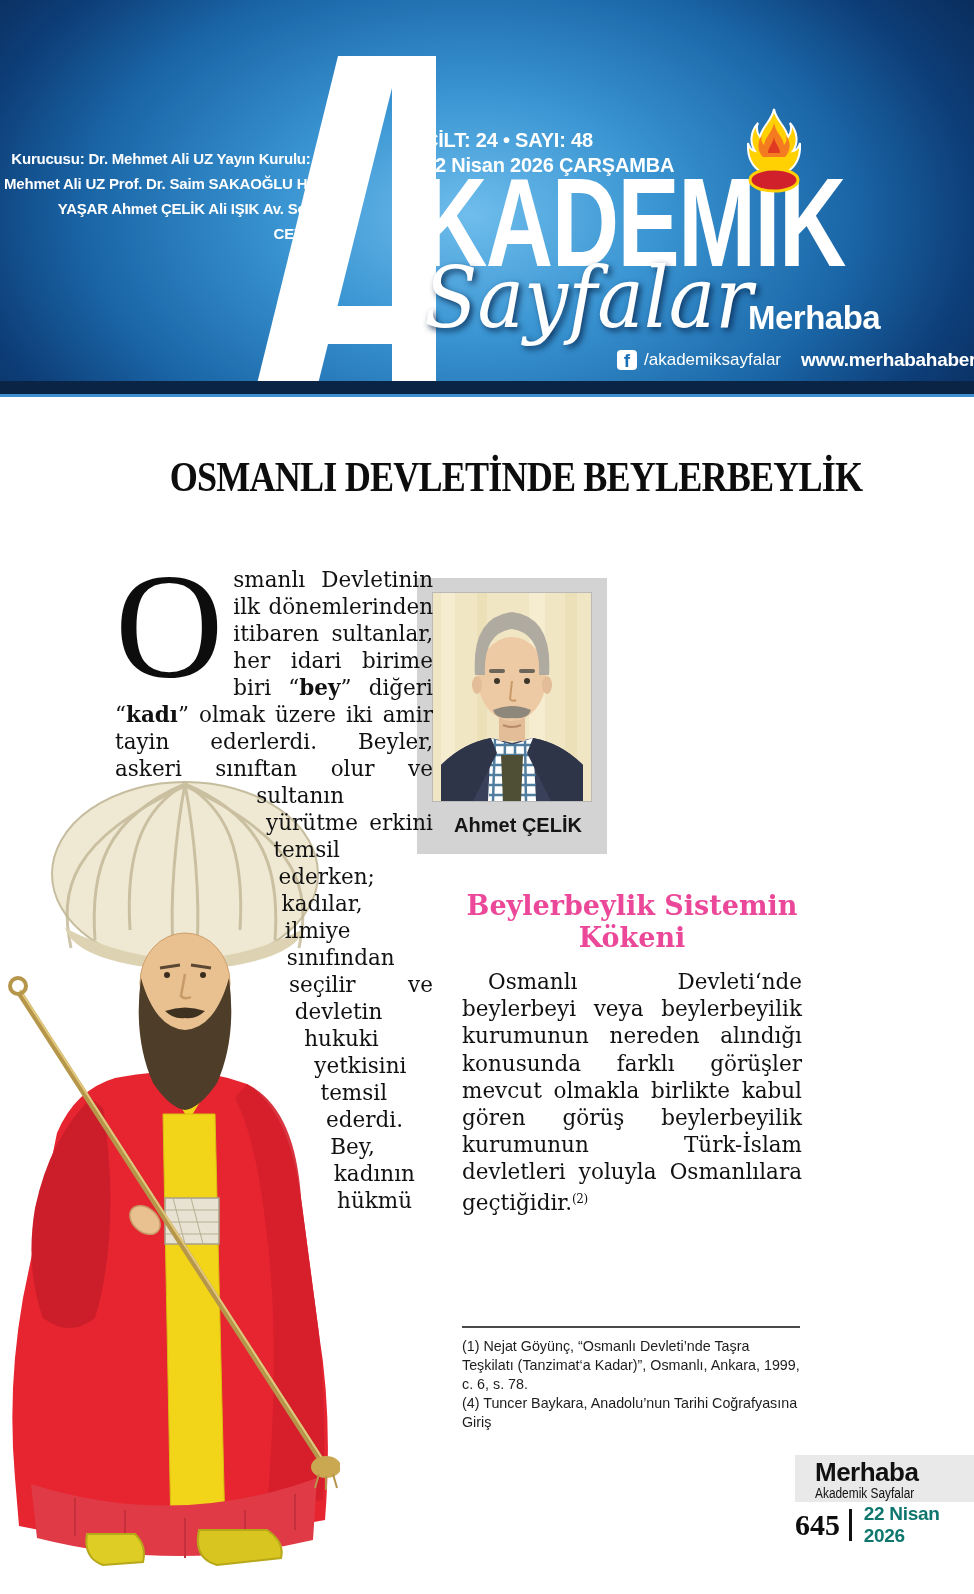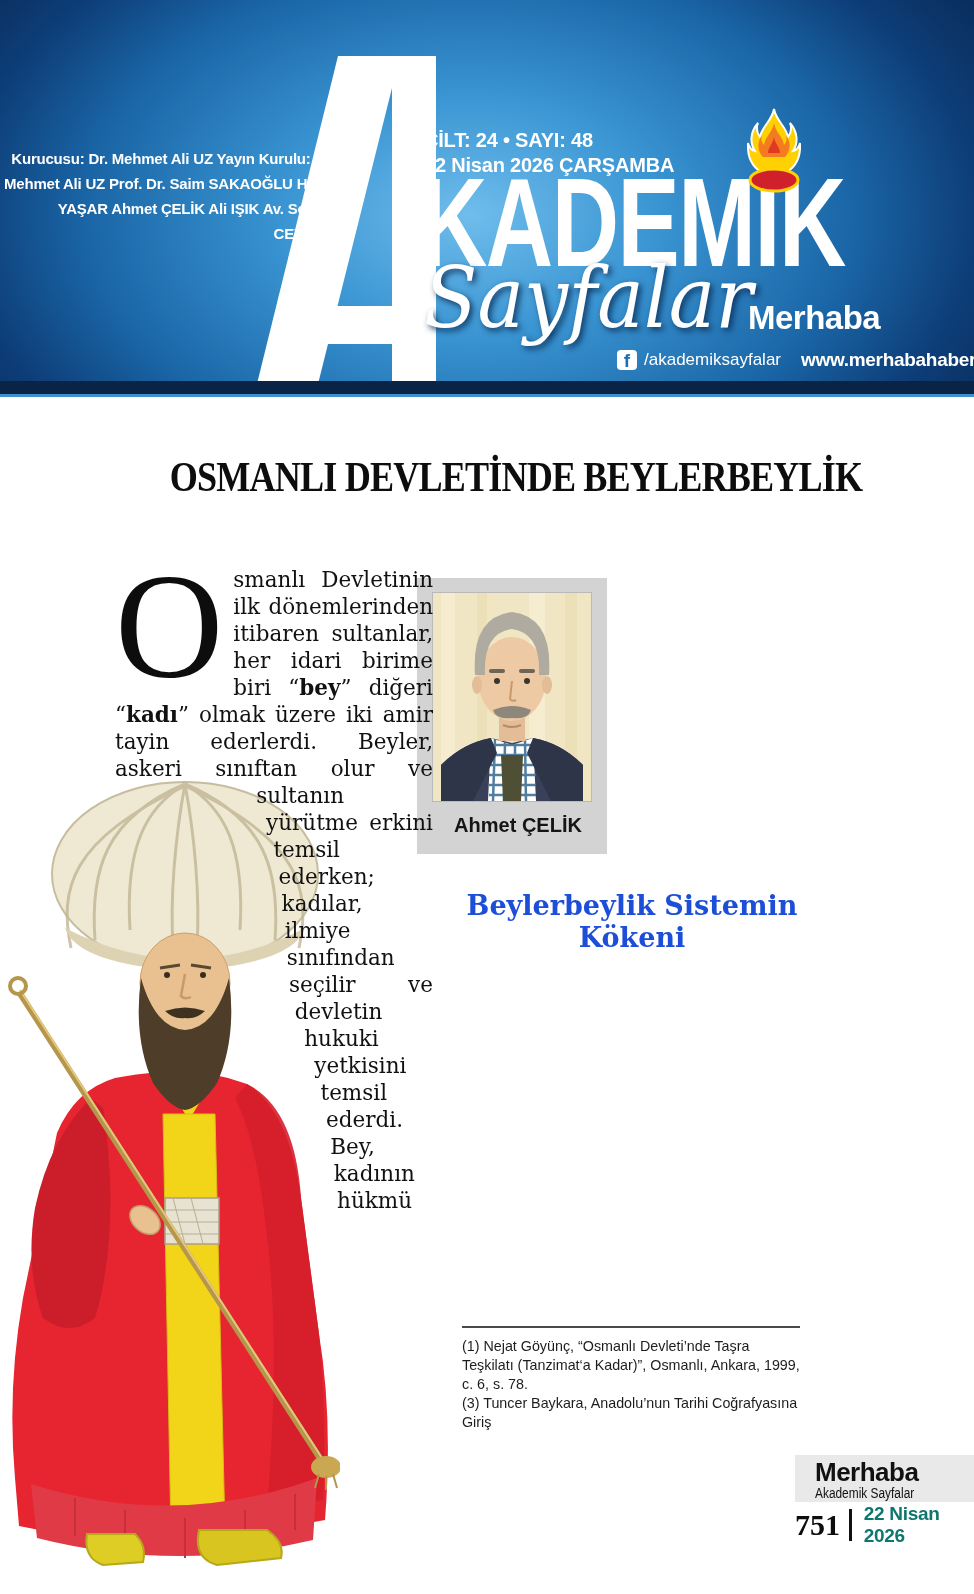--- a/index.html
+++ b/index.html
@@ -63,21 +63,21 @@
     background:#d3d3d3;z-index:2;}
   .photo-frame{margin:14px auto 0;width:158px;height:208px;border:1px solid #b9b9b9;
     background:#f1e6c3;overflow:hidden;}
   .photo-caption{text-align:center;font:700 20px/24px "Liberation Sans",sans-serif;
     color:#151515;margin-top:11px;padding-left:12px;}
 
   .col3{position:absolute;left:616px;top:566px;width:186px;
     font:21px/27.6px "DejaVu Serif",serif;text-align:justify;z-index:3;}
 
   .section-block{position:absolute;left:462px;top:890px;width:340px;z-index:3;}
-  .section-heading{text-align:center;font:700 27px/32px "DejaVu Serif",serif;color:#1d4ed8;}
+  .section-heading{text-align:center;font:700 27px/32px "DejaVu Serif",serif;color:#ec4899;}
   .section-block p{margin:14px 0 0;font:21.5px/27.2px "DejaVu Serif",serif;
     text-align:justify;text-indent:26px;}
   .section-block p + p{margin-top:7px;}
 
   .fnref{font-size:12px;vertical-align:7px;letter-spacing:-0.5px;}
 
   .footnotes{position:absolute;left:462px;top:1326px;width:338px;
     font:14.3px/19px "Liberation Sans",sans-serif;color:#1d1d1d;z-index:3;}
   .fn-rule{border-top:2px solid #4a4a4a;margin-bottom:9px;}
 
@@ -240,31 +240,32 @@
         <path d="M60 117 Q79 109 98 117 Q95 127 79 125 Q63 127 60 117 Z" fill="#8d887b"></path>
         <path d="M70 132 Q79 136 88 132" stroke="#b98a66" stroke-width="2" fill="none"></path>
       </svg>
     </div>
     <div class="photo-caption">Ahmet ÇELİK</div>
   </div>
 
 
   <div class="section-block">
     <div class="section-heading">Beylerbeylik Sistemin Kökeni</div>
+    <p><span>Osmanlı Devleti‘nde beylerbeyi veya beylerbeyilik kurumunun nereden alındığı konusunda farklı görüşler mevcut olmakla birlikte kabul gören görüş beylerbeyilik kurumunun Türk-İslam devletleri yoluyla Osmanlılara geçtiğidir.</span><span class="fnref">(2)</span></p>
   </div>
 
   <div class="footnotes">
     <div class="fn-rule"></div>
     <div>(1) Nejat Göyünç, “Osmanlı Devleti’nde Taşra Teşkilatı (Tanzimat‘a Kadar)”, Osmanlı, Ankara, 1999, c. 6, s. 78.</div>
-    <div>(3) Tuncer Baykara, Anadolu’nun Tarihi Coğrafyasına Giriş</div>
+    <div>(4) Tuncer Baykara, Anadolu’nun Tarihi Coğrafyasına Giriş</div>
   </div>
 
   <div class="footer-brandbox">
     <div class="footer-brand">Merhaba</div>
     <div class="footer-sub">Akademik Sayfalar</div>
   </div>
   <div class="pageno-row">
-    <div class="page-number">751</div>
+    <div class="page-number">645</div>
     <div class="page-divider"></div>
     <div class="page-date">22 Nisan 2026</div>
   </div>
 
 </div>
 
 </body></html>

